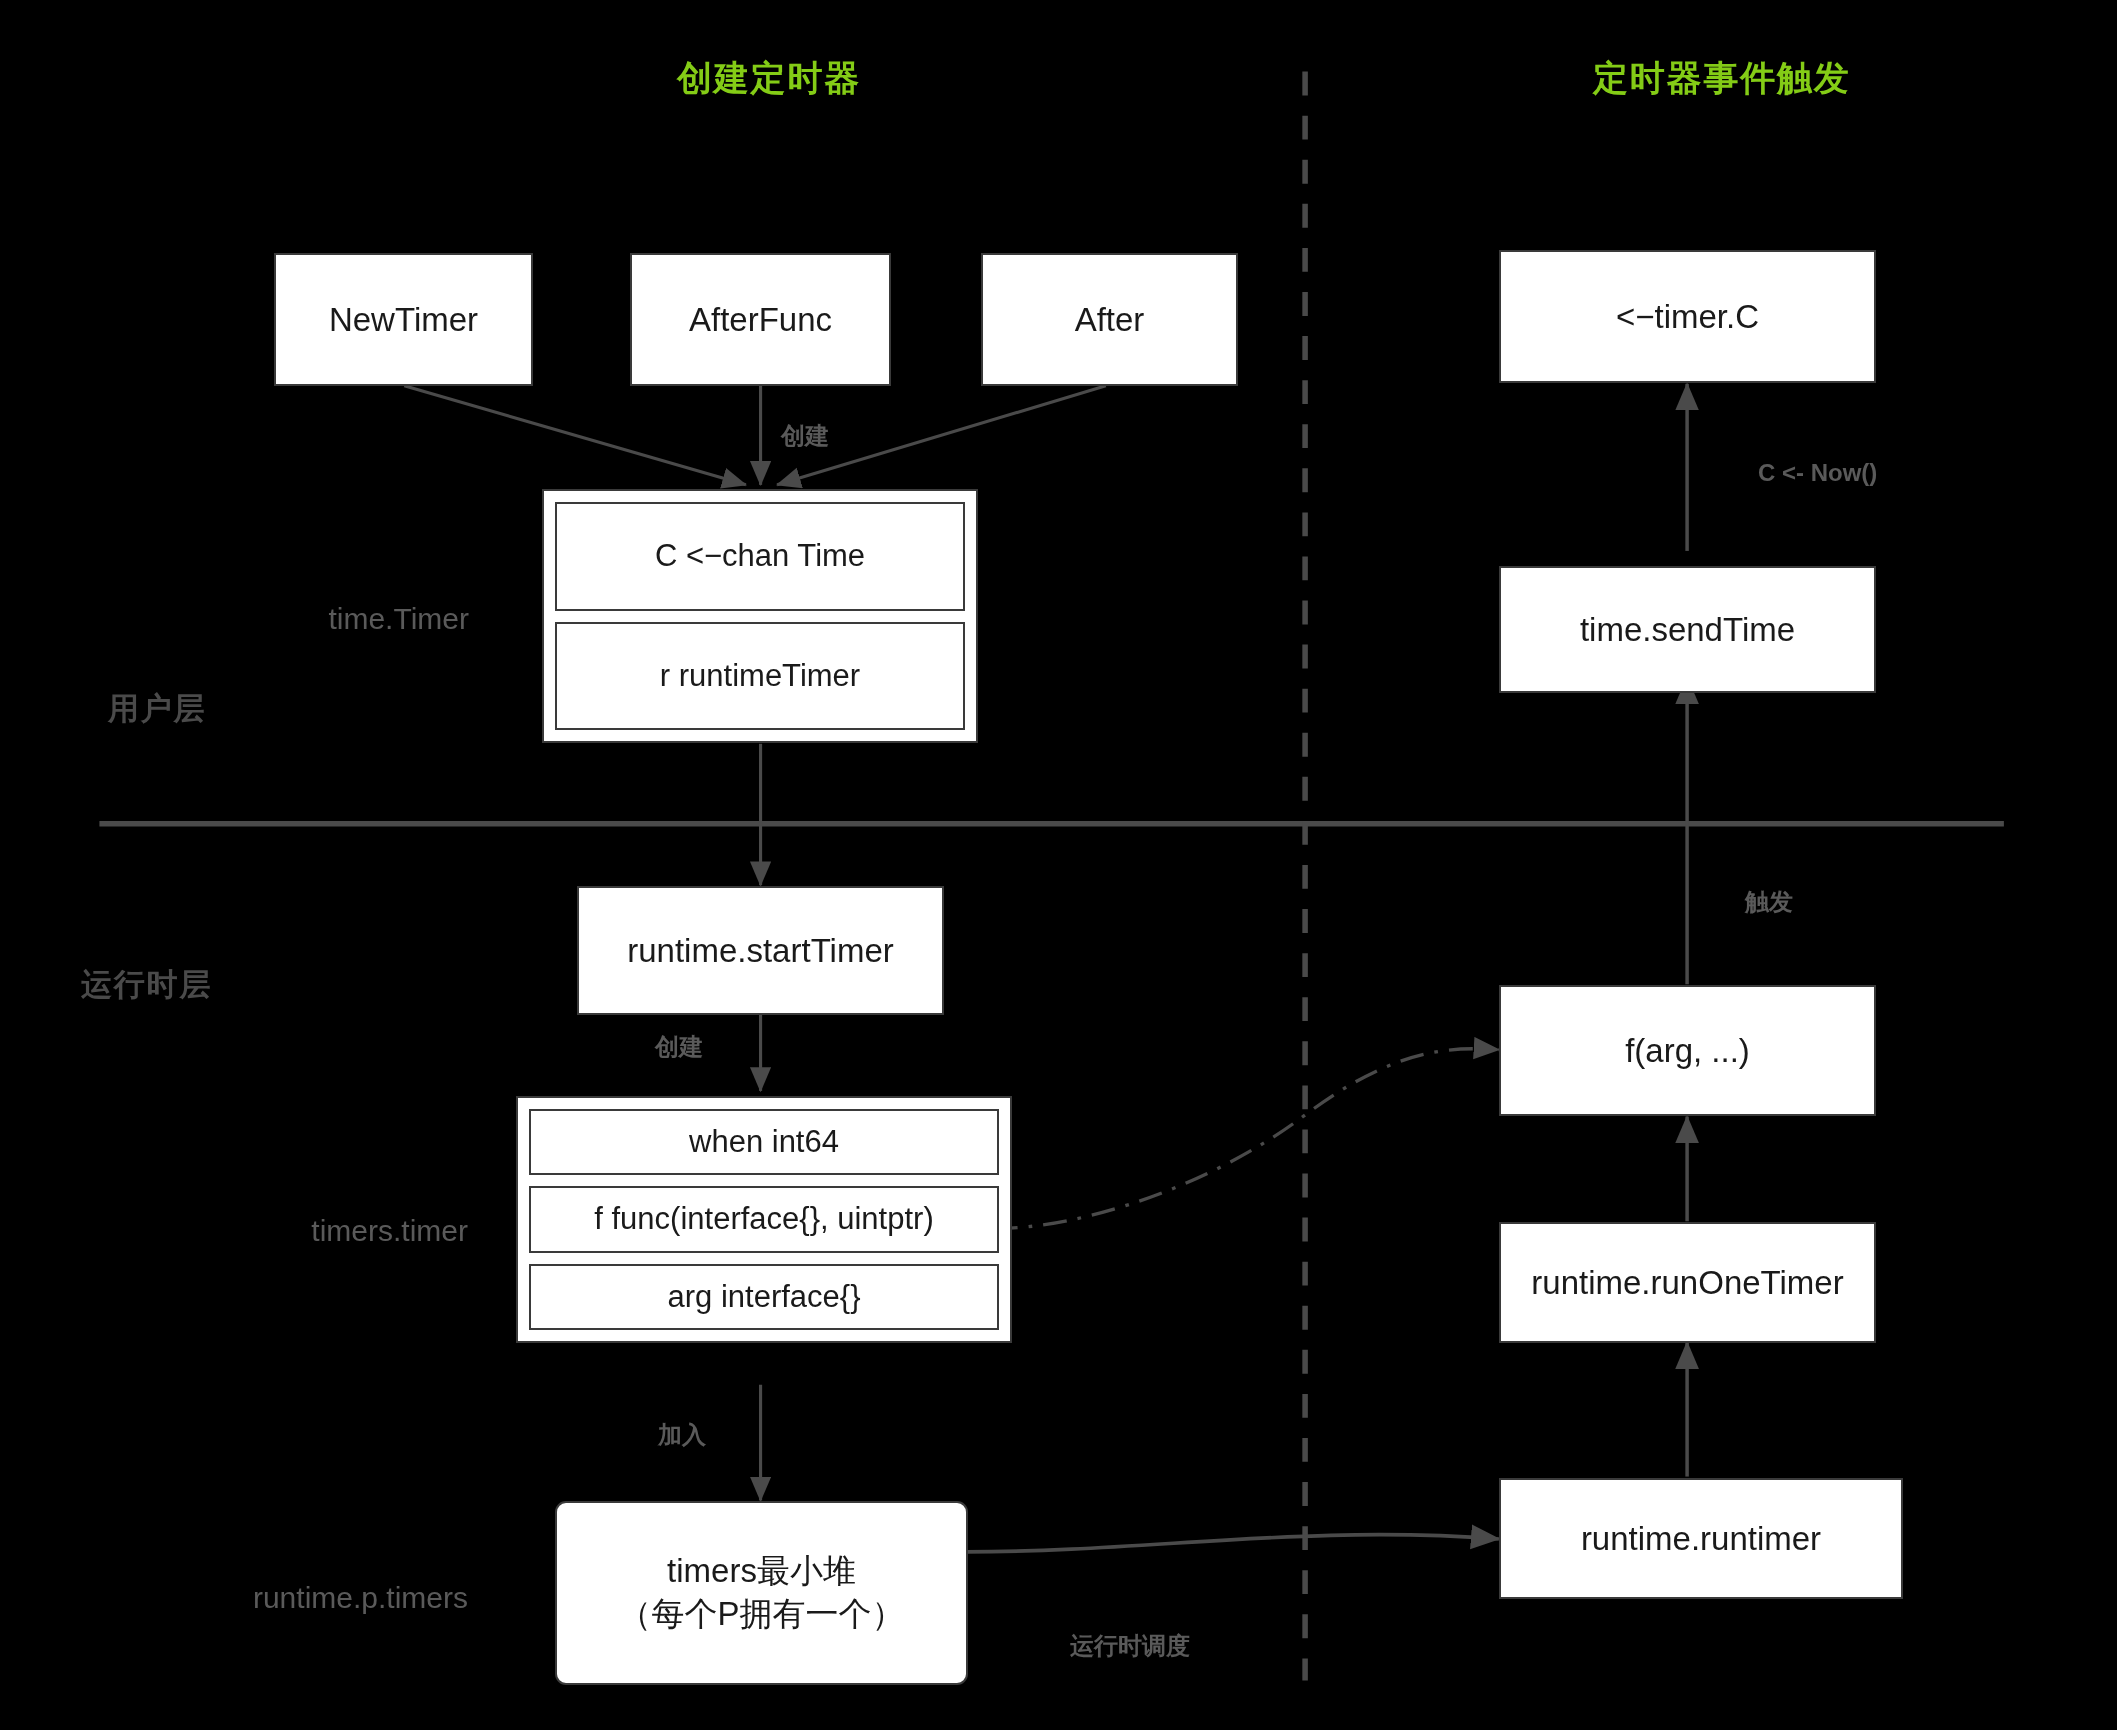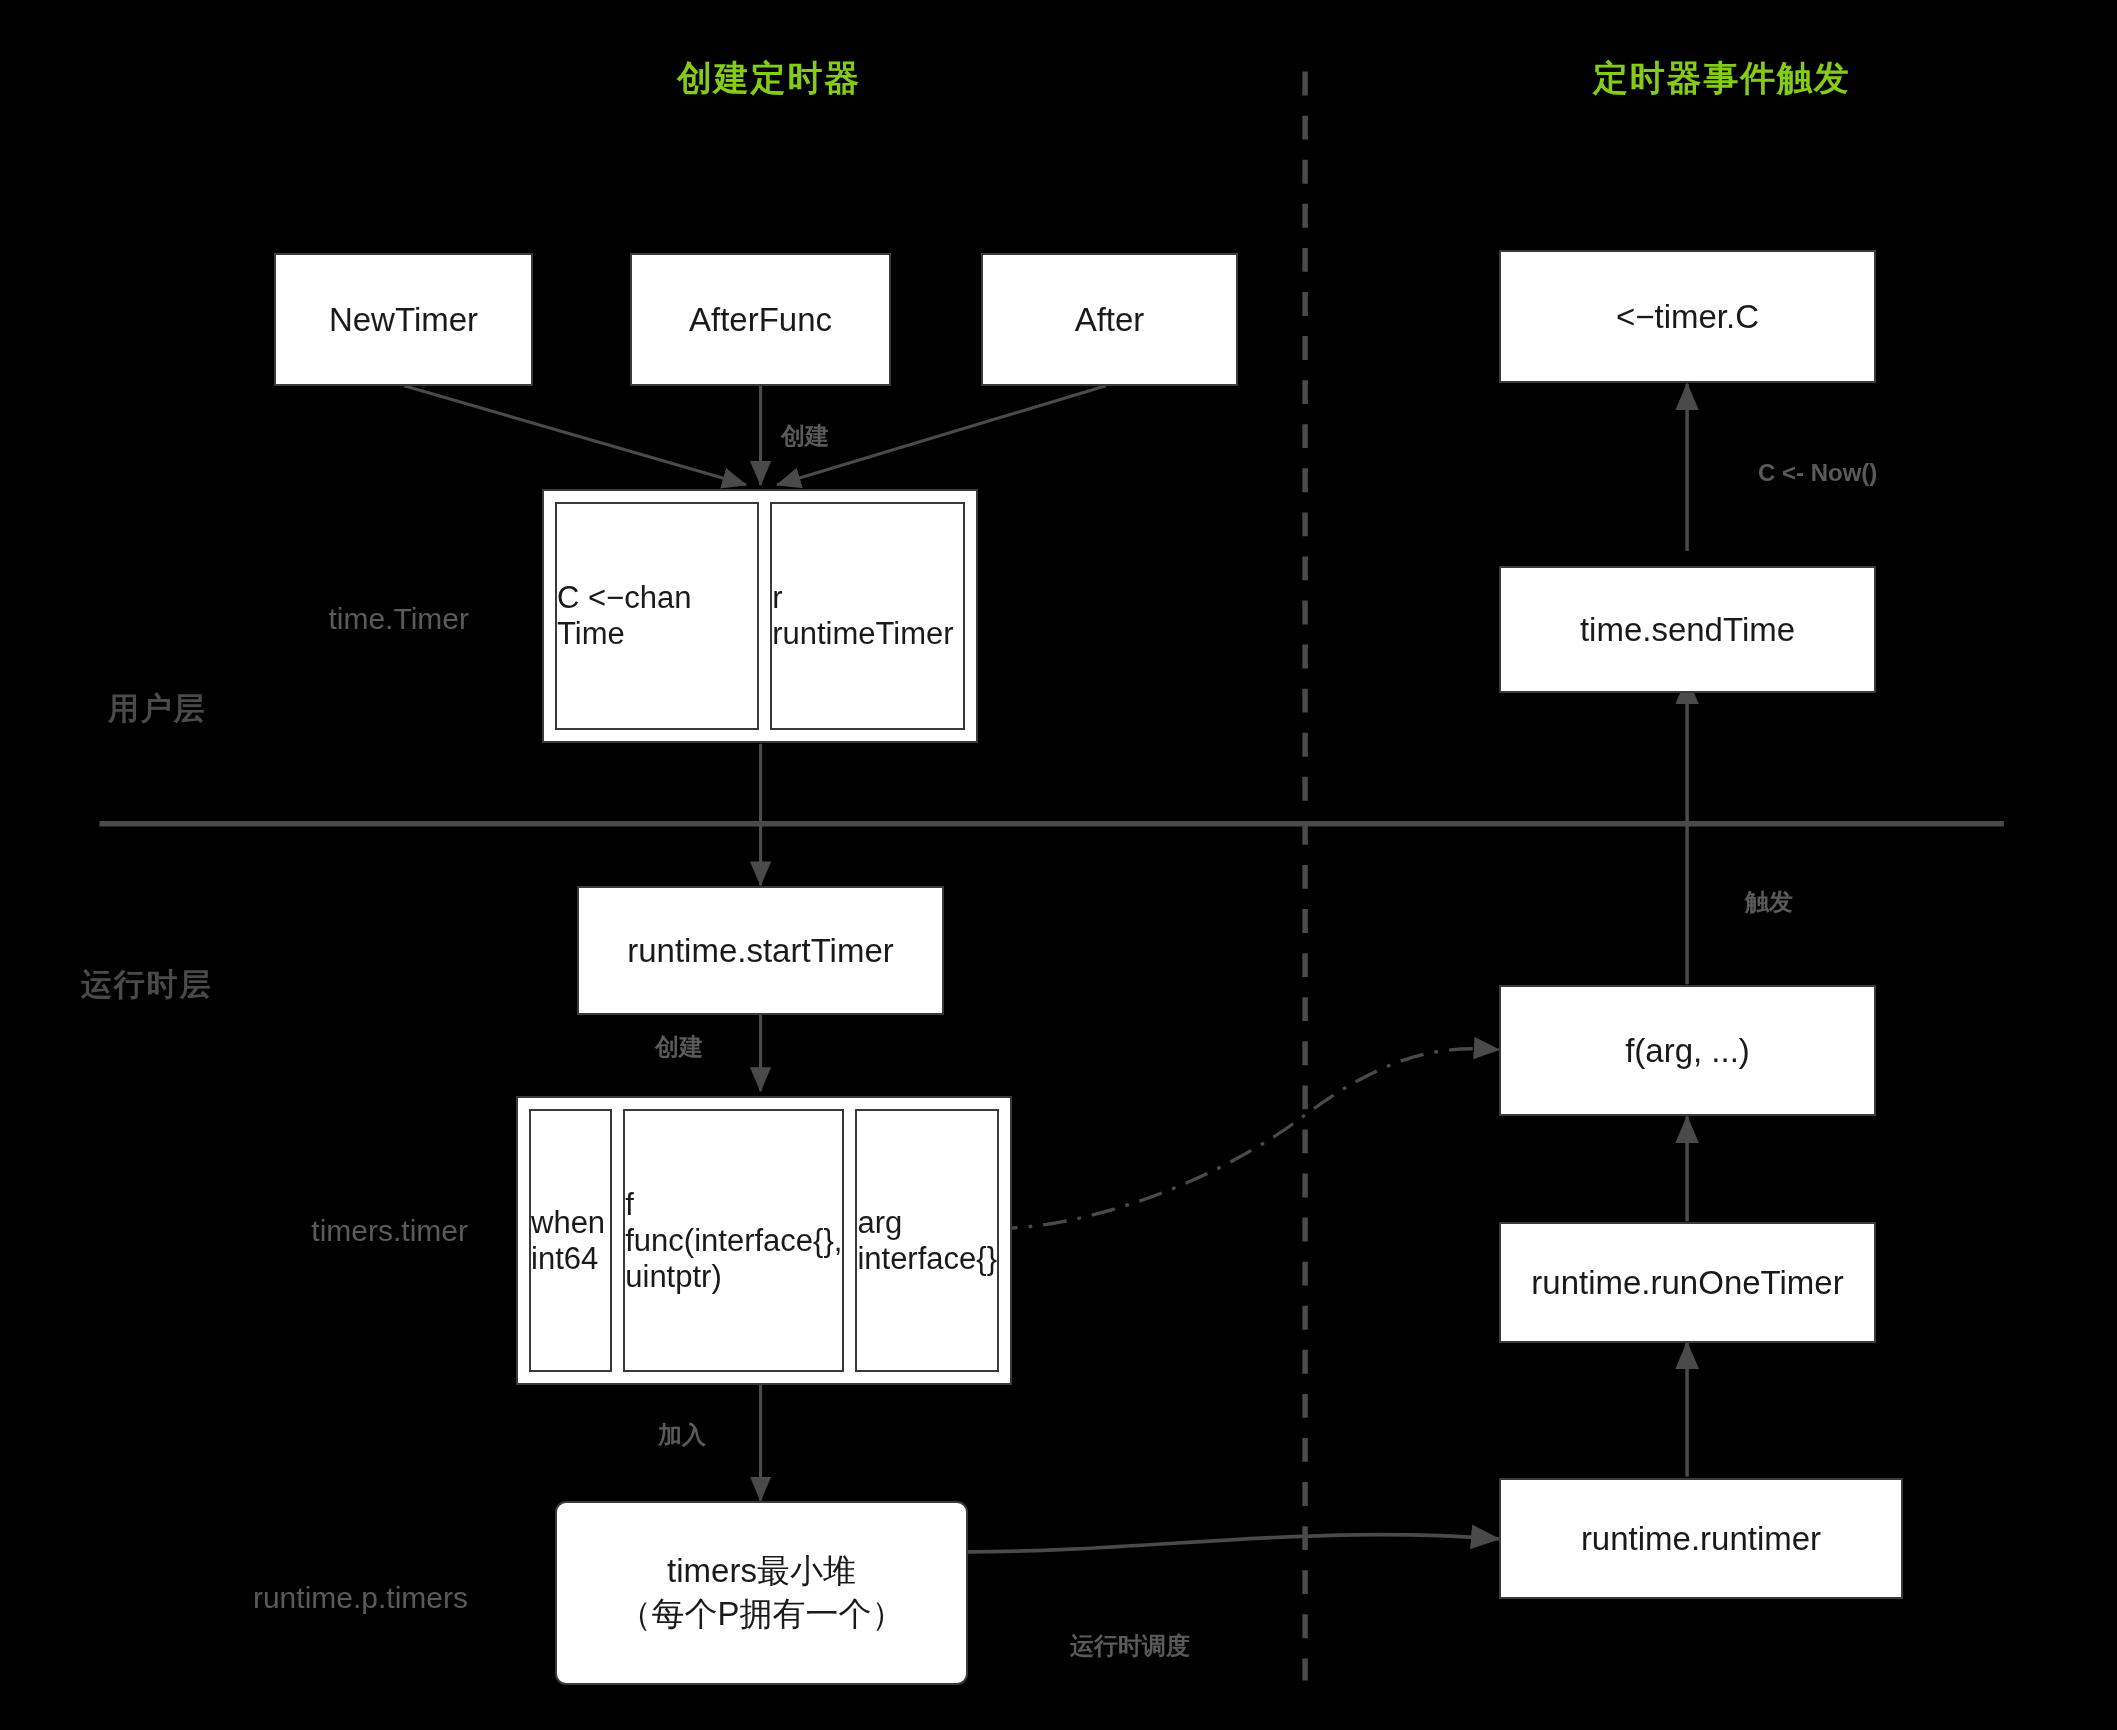--- a/index.html
+++ b/index.html
@@ -66,21 +66,21 @@
   .node.rounded {
     border-radius: 11px;
   }
   
   .struct {
     position: absolute;
     background: #ffffff;
     border: 2.8px solid #3a3a3a;
     box-sizing: border-box;
     display: flex;
-    flex-direction: row;
+    flex-direction: column;
     justify-content: center;
     padding: 11px;
     gap: 11px;
   }
   .field {
     background: #ffffff;
     border: 2.8px solid #3a3a3a;
     box-sizing: border-box;
     display: flex;
     align-items: center;
@@ -179,21 +179,21 @@
       <span>r runtimeTimer</span>
     </div>
   </div>
 
   <div class="node" style="left:577px; top:886px; width:367px; height:129px;">
     <span>runtime.startTimer</span>
   </div>
 
   <div class="edge-label" style="left:655px; top:1031px;">创建</div>
 
-  <div class="struct" style="left:516px; top:1096px; width:496px; height:289px;">
+  <div class="struct" style="left:516px; top:1096px; width:496px; height:247px;">
     <div class="field">
       <span>when int64</span>
     </div>
     <div class="field">
       <span>f func(interface{}, uintptr)</span>
     </div>
     <div class="field">
       <span>arg interface{}</span>
     </div>
   </div>

